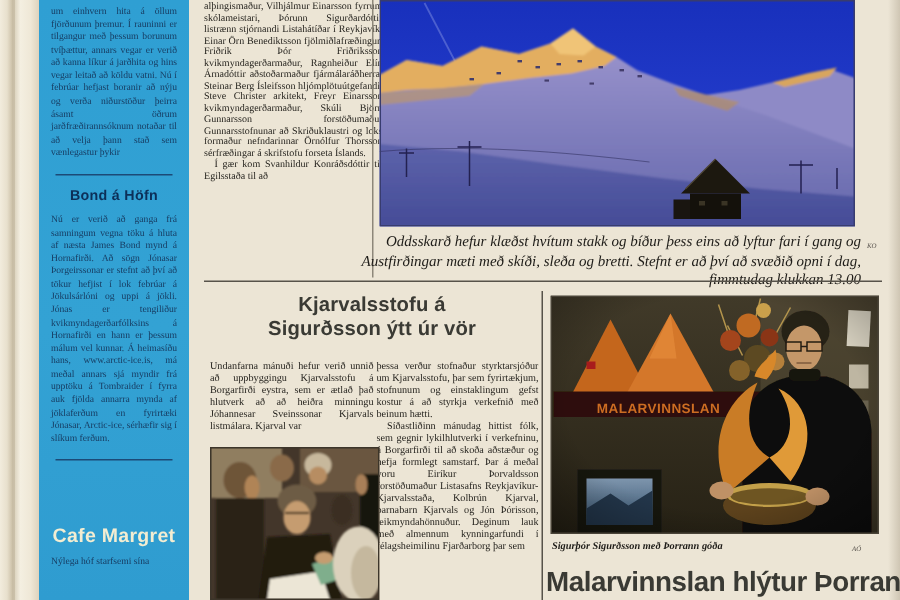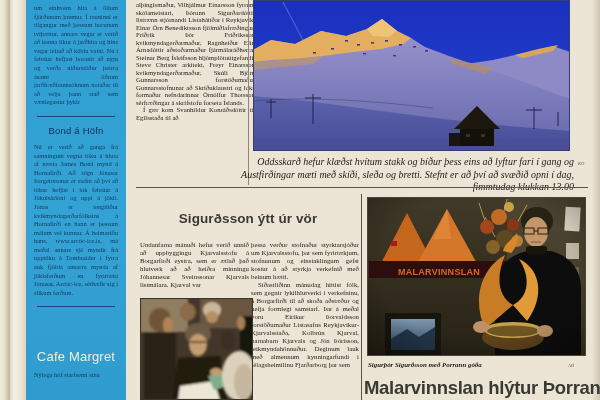--- a/index.html
+++ b/index.html
@@ -9,21 +9,21 @@
   .page-edge{position:absolute;left:0;top:0;width:26px;height:400px;
     background:linear-gradient(90deg,#f2ecdd 0%,#e8e0cd 18%,#cfc4ac 30%,#f4efe1 52%,#efe8d7 78%,#ded3bd 100%);}
   .page-edge-line{position:absolute;left:8px;top:0;width:2px;height:400px;background:#c3b89f;opacity:.7;}
   .right-edge{position:absolute;right:0;top:0;width:8px;height:400px;
     background:linear-gradient(90deg,rgba(0,0,0,0) 0%,rgba(120,105,80,.25) 100%);}
   
   .sidebar{position:absolute;left:26px;top:0;width:100px;height:400px;box-sizing:border-box;
     padding:4px 8px 0 8px;background:linear-gradient(180deg,#2f9fd3 0%,#33a2d4 55%,#2f9cd0 100%);}
   .sidebar p{margin:0;font-size:6.4px;line-height:1.34;text-align:justify;color:#173c62;}
   .sb-rule{border:0;border-top:1.5px solid #1c4a77;margin:9px 3px 8px 3px;}
-  .sb-head{font-family:"Liberation Sans",sans-serif;font-weight:normal;font-size:9.5px;
+  .sb-head{font-family:"Liberation Sans",sans-serif;font-weight:bold;font-size:9.5px;
     color:#0c2f58;text-align:center;margin:2px 0 7px 0;letter-spacing:.2px;}
   .sb-head.cream{color:#f3edd2;font-size:13px;margin-top:42px;}
   
   .main-col{position:absolute;left:136px;top:1px;width:119px;height:184px;overflow:hidden;}
   .main-col p{margin:0;font-size:6.7px;line-height:1.12;text-align:justify;color:#26241f;}
   .main-col p.indent{text-indent:7px;}
   .col-sep{position:absolute;left:248px;top:0;width:1px;height:185px;background:#8d877a;}
   
   .mountain{position:absolute;left:253px;top:0;width:317px;height:151px;}
   .mountain svg{display:block;}
@@ -143,21 +143,21 @@
       <rect x="0.5" y="0.5" width="316" height="150" fill="none" stroke="#383c6e" stroke-width="1"></rect>
     </svg>
   </figure>
   <div class="mtn-caption">Oddsskarð hefur klæðst hvítum stakk og bíður þess eins að lyftur fari í gang og Austfirðingar mæti með skíði, sleða og bretti. Stefnt er að því að svæðið opni í dag, fimmtudag klukkan 13.00</div>
   <div class="credit ko">KO</div>
 
   <div class="hrule-main"></div>
   <div class="vrule"></div>
 
   <div class="kj-title">
-    <br>
+    <span>Kjarvalsstofu á</span><br>
     <span>Sigurðsson ýtt úr vör</span>
   </div>
   <div class="kj-col1">
     <p>Undanfarna mánuði hefur verið unnið að uppbyggingu Kjarvalsstofu á Borgarfirði eystra, sem er ætlað það hlutverk að að heiðra minningu Jóhannesar Sveinssonar Kjarvals listmálara. Kjarval var</p>
   </div>
   <div class="kj-col2">
     <p>þessa verður stofnaður styrktarsjóður um Kjarvalsstofu, þar sem fyrirtækjum, stofnunum og einstaklingum gefst kostur á að styrkja verkefnið með beinum hætti.</p>
     <p class="indent">Síðastliðinn mánudag hittist fólk, sem gegnir lykilhlutverki í verkefninu, á Borgarfirði til að skoða aðstæður og hefja formlegt samstarf. Þar á meðal voru Eiríkur Þorvaldsson forstöðumaður Listasafns Reykjavíkur-Kjarvalsstaða, Kolbrún Kjarval, barnabarn Kjarvals og Jón Þórisson, leikmyndahönnuður. Deginum lauk með almennum kynningarfundi í félagsheimilinu Fjarðarborg þar sem</p>
   </div>
 

